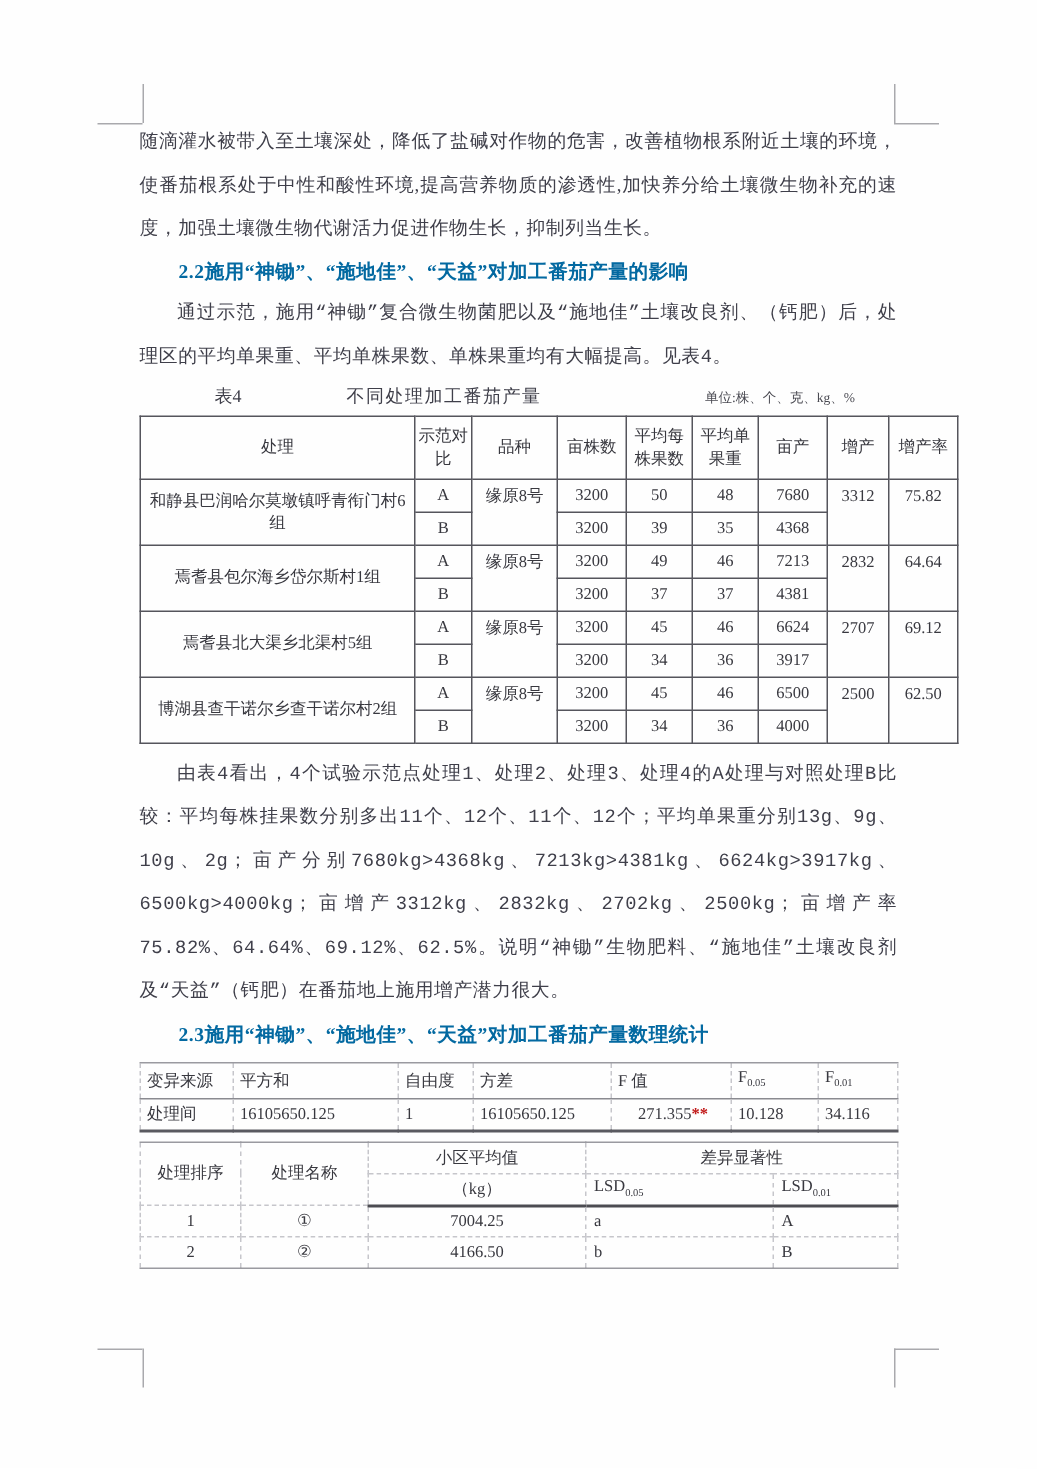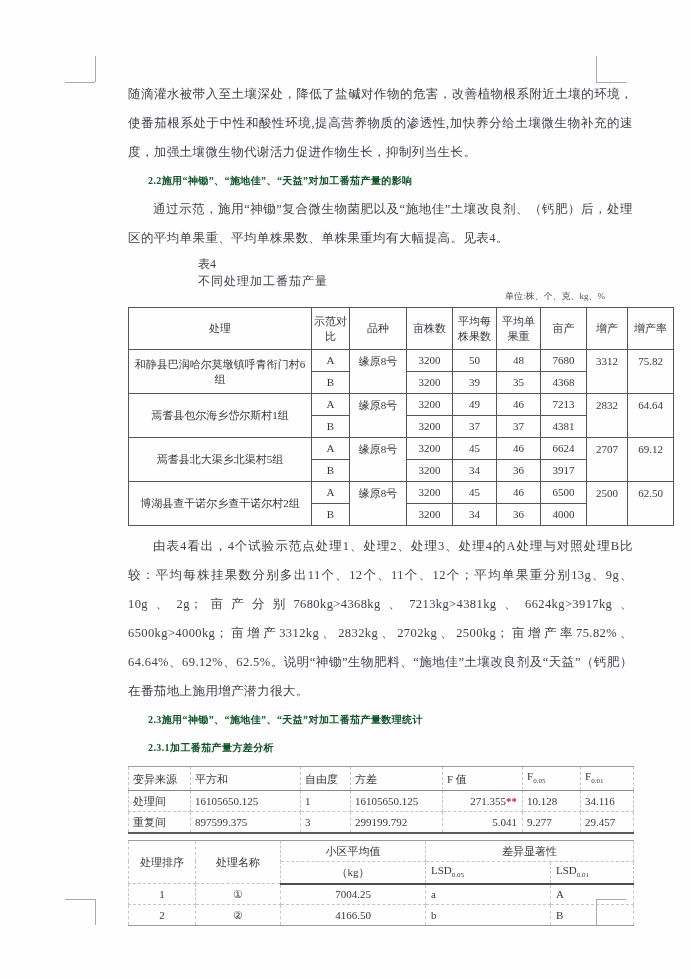--- a/index.html
+++ b/index.html
@@ -4,35 +4,35 @@
 <style>
   * { margin:0; padding:0; box-sizing:border-box; }
   html,body { background:#ffffff; }
   body { font-family:"Liberation Serif","DejaVu Serif",serif; }
   .page {
     position:relative; width:691px; height:979px;
     background:#fefefe; overflow:hidden; margin:0 auto;
     color:#3f3f4a;
   }
   .cmark { position:absolute; background:#a9a9ad; }
-  .content { position:absolute; left:93px; top:80px; width:505px;margin-left:35px; }
+  .content { position:absolute; left:93px; top:80px; width:505px; }
 
   .para {
     font-size:12.5px; line-height:29px; text-align:justify;
     letter-spacing:0.4px; color:#3f3f4a;
   }
-  .para.indent { text-indent:2em; }
+  .para.indent { text-indent:2em;font-family:Liberation Mono, monospace; }
   .heading {
-    font-size:10px; line-height:28px; font-weight:bold;
-    color:#14532d; text-indent:2em; letter-spacing:0.4px;
+    font-size:13px; line-height:28px; font-weight:bold;
+    color:#0369a1; text-indent:2em; letter-spacing:0.4px;
   }
 
   
   .caption-row {
-    display:flex; align-items:baseline; margin:3px 0 4px 0;flex-direction:column;
+    display:flex; align-items:baseline; margin:3px 0 4px 0;
   }
   .caption-label { font-size:12px; color:#3f3f4a; margin-left:50px; }
   .caption-title { font-size:12px; color:#3f3f4a; margin-left:70px; letter-spacing:1px; }
   .caption-unit  { font-size:9px;  color:#4a4a52; margin-left:auto; margin-right:28px; }
 
   
   table { border-collapse:collapse; table-layout:fixed; width:505px; }
   .t4 td, .t4 th {
     border:1px solid #55555c; font-size:11px; font-weight:normal;
     text-align:center; vertical-align:middle; color:#38383f;
@@ -43,21 +43,21 @@
   .t4 .vtop { vertical-align:top; padding-top:4px; }
 
   
   .t-anova td, .t-anova th {
     border:1px dashed #c6c6cb; font-size:11px; font-weight:normal;
     text-align:left; vertical-align:middle; color:#38383f;
     padding:1px 4px; height:21px; line-height:14px;
   }
   .t-anova { border-bottom:2px solid #5a5a60; border-top:1px solid #9a9aa0; }
   .t-anova th { height:24px; border-bottom:1px solid #8a8a90; }
-  .t-anova .num-right { text-align:right; padding-right:5px; }
+  .t-anova .num-right { text-align:right; padding-right:15px; }
   .star { color:#c01616; font-weight:bold; }
   sub.fs { font-size:7px; }
 
   
   .t-lsd td, .t-lsd th {
     border:1px dashed #c6c6cb; font-size:11px; font-weight:normal;
     text-align:center; vertical-align:middle; color:#38383f;
     padding:1px 4px; height:21px; line-height:14px;
   }
   .t-lsd { border-top:1px solid #9a9aa0; border-bottom:1px solid #9a9aa0; }
@@ -192,21 +192,20 @@
         <td>34</td>
         <td>36</td>
         <td>4000</td>
       </tr>
     </tbody>
       </table>
 
     <p class="para indent" style="margin-top:6px;">由表4看出，4个试验示范点处理1、处理2、处理3、处理4的A处理与对照处理B比较：平均每株挂果数分别多出11个、12个、11个、12个；平均单果重分别13g、9g、10g、2g；亩产分别7680kg&gt;4368kg、7213kg&gt;4381kg、6624kg&gt;3917kg、6500kg&gt;4000kg；亩增产3312kg、2832kg、2702kg、2500kg；亩增产率75.82%、64.64%、69.12%、62.5%。说明“神锄”生物肥料、“施地佳”土壤改良剂及“天益”（钙肥）在番茄地上施用增产潜力很大。</p>
 
     <h3 class="heading">2.3施用“神锄”、“施地佳”、“天益”对加工番茄产量数理统计</h3>
-    <h3 class="heading">2.3.1加工番茄产量方差分析</h3>
 
     <table class="t-anova" style="margin-top:4px;">
       <colgroup>
         <col style="width:62px">
           <col style="width:110px">
           <col style="width:50px">
         <col style="width:92px">
           <col style="width:80px">
           <col style="width:58px">
           <col style="width:53px">
@@ -223,29 +222,20 @@
       </tr>
       <tr>
         <td>处理间</td>
         <td>16105650.125</td>
         <td>1</td>
         <td>16105650.125</td>
         <td class="num-right"><span>271.355</span><span class="star">**</span></td>
         <td>10.128</td>
         <td>34.116</td>
       </tr>
-      <tr>
-        <td>重复间</td>
-        <td>897599.375</td>
-        <td>3</td>
-        <td>299199.792</td>
-        <td class="num-right">5.041</td>
-        <td>9.277</td>
-        <td>29.457</td>
-      </tr>
     </tbody>
       </table>
 
 
     <table class="t-lsd" style="margin-top:6px;">
       <colgroup>
         <col style="width:67px">
           <col style="width:85px">
           <col style="width:145px">
         <col style="width:125px">

